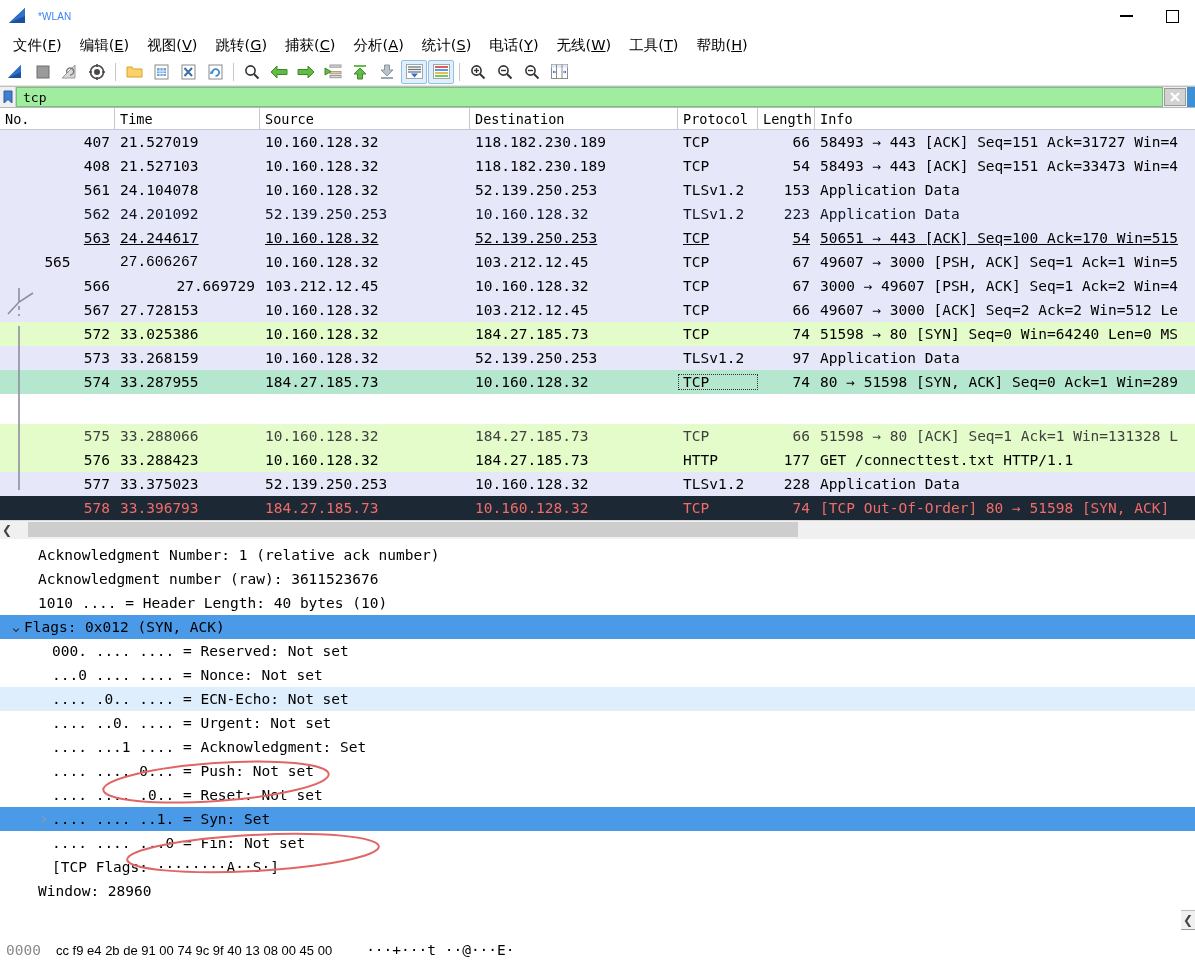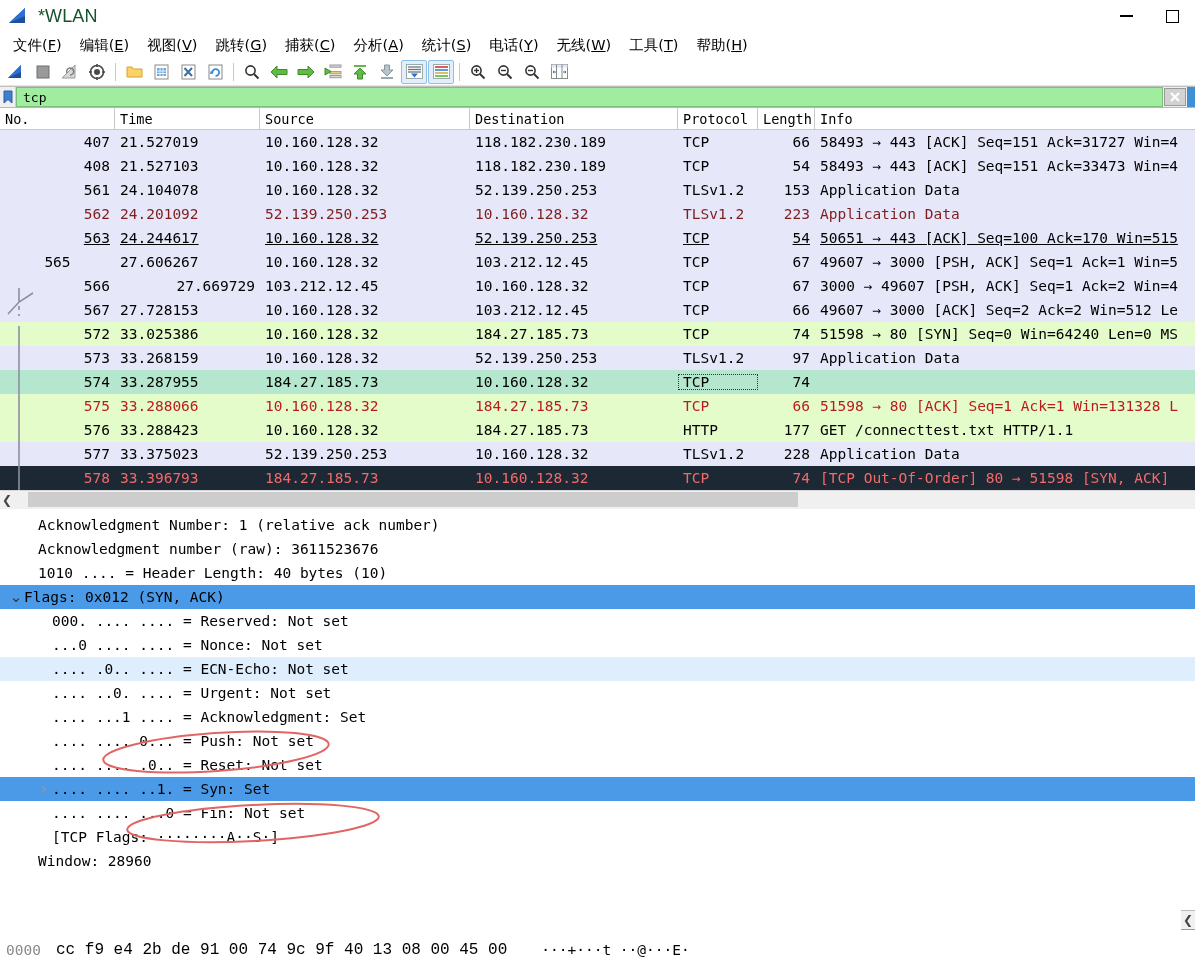--- a/index.html
+++ b/index.html
@@ -13,21 +13,21 @@
   }
   .app { width: 1195px; height: 967px; position: relative; background: #fff; display: flex; flex-direction: column; }
 
   
   .titlebar {
     height: 32px; display: flex; align-items: center;
     background: #ffffff; flex: 0 0 32px; position: relative;
   }
   .title-icon { margin-left: 8px; width: 22px; height: 18px; display:block; }
   .title-text {
-    font-size: 18px; color: #14532d; margin-left: 8px; letter-spacing: 0.1px;
+    font-size: 10px; color: #3b82f6; margin-left: 8px; letter-spacing: 0.1px;
   }
   .win-controls { position: absolute; right: 0; top: 0; height: 32px; display: flex; }
   .win-btn { width: 46px; height: 32px; display: flex; align-items: center; justify-content: center; }
   .win-btn .mini { width: 13px; height: 2px; background: #000; display: block; }
   .win-btn .maxi { width: 13px; height: 13px; border: 1.6px solid #000; display: block; }
 
   
   .menubar {
     height: 26px; flex: 0 0 26px; display: flex; align-items: center;
     background: #ffffff; padding-left: 4px;
@@ -117,21 +117,21 @@
     border-top: 1px solid #bcbcbc; border-bottom: 1px solid #9a9a9a;
   }
 
   
   .hexpane { flex: 0 0 37px; background: #fff; display: flex; align-items: center;
              border-top: 1px solid #ffffff; padding-top: 2px;}
   .hex-off {
     font-family: "DejaVu Sans Mono", monospace; font-size: 14.5px; color: #8a8a8a;
     padding-left: 6px; width: 56px;
   }
-  .hex-bytes { font-family: Liberation Mono, monospace; font-size: 16px; color: #000; }
+  .hex-bytes { font-family: Liberation Sans, sans-serif; font-size: 13px; color: #000; }
   .hex-ascii { font-family: "DejaVu Sans Mono", monospace; font-size: 14.5px; color: #000; margin-left: 34px;}
 
   .annot { position: absolute; pointer-events: none; left: 0; top: 0; z-index: 40; }
 </style>
 </head>
 <body>
 
 <div class="app">
 
   <div class="titlebar">
@@ -373,41 +373,41 @@
         </div>
         <div class="prow" style="background: rgb(231, 231, 250); color: rgb(0, 0, 0);">
           <div class="c c-no" style="width: 115px; flex: 0 0 115px; text-align: right;">561</div>
           <div class="c c-time" style="width: 145px; flex: 0 0 145px;">24.104078</div>
           <div class="c c-source" style="width: 210px; flex: 0 0 210px;">10.160.128.32</div>
           <div class="c c-destination" style="width: 208px; flex: 0 0 208px;">52.139.250.253</div>
           <div class="c c-protocol" style="width: 80px; flex: 0 0 80px;">TLSv1.2</div>
           <div class="c c-length" style="width: 57px; flex: 0 0 57px; text-align: right;">153</div>
           <div class="c c-info" style="width: 380px; flex: 1 1 auto;">Application Data</div>
         </div>
-        <div class="prow" style="background: rgb(231, 231, 250); color: #7f1d1d;">
+        <div class="prow" style="background: rgb(231, 231, 250); color: #0f172a;">
           <div class="c c-no" style="width: 115px; flex: 0 0 115px; text-align: right;">562</div>
           <div class="c c-time" style="width: 145px; flex: 0 0 145px;">24.201092</div>
           <div class="c c-source" style="width: 210px; flex: 0 0 210px;">52.139.250.253</div>
           <div class="c c-destination" style="width: 208px; flex: 0 0 208px;">10.160.128.32</div>
           <div class="c c-protocol" style="width: 80px; flex: 0 0 80px;">TLSv1.2</div>
           <div class="c c-length" style="width: 57px; flex: 0 0 57px; text-align: right;">223</div>
           <div class="c c-info" style="width: 380px; flex: 1 1 auto;">Application Data</div>
         </div>
         <div class="prow" style="background: rgb(231, 231, 250); color: rgb(0, 0, 0); text-decoration: underline;">
           <div class="c c-no" style="width: 115px; flex: 0 0 115px; text-align: right;">563</div>
           <div class="c c-time" style="width: 145px; flex: 0 0 145px;">24.244617</div>
           <div class="c c-source" style="width: 210px; flex: 0 0 210px;">10.160.128.32</div>
           <div class="c c-destination" style="width: 208px; flex: 0 0 208px;">52.139.250.253</div>
           <div class="c c-protocol" style="width: 80px; flex: 0 0 80px;">TCP</div>
           <div class="c c-length" style="width: 57px; flex: 0 0 57px; text-align: right;">54</div>
           <div class="c c-info" style="width: 380px; flex: 1 1 auto;">50651 → 443 [ACK] Seq=100 Ack=170 Win=515</div>
         </div>
         <div class="prow" style="background: rgb(231, 231, 250); color: rgb(0, 0, 0);">
           <div class="c c-no" style="width: 115px; flex: 0 0 115px; text-align: center;">565</div>
-          <div class="c c-time" style="width: 145px; flex: 0 0 145px;">27.606267</div>
+          <div class="c c-time" style="width: 145px; flex: 0 0 145px; font-family: Liberation Mono, monospace;">27.606267</div>
           <div class="c c-source" style="width: 210px; flex: 0 0 210px;">10.160.128.32</div>
           <div class="c c-destination" style="width: 208px; flex: 0 0 208px;">103.212.12.45</div>
           <div class="c c-protocol" style="width: 80px; flex: 0 0 80px;">TCP</div>
           <div class="c c-length" style="width: 57px; flex: 0 0 57px; text-align: right;">67</div>
           <div class="c c-info" style="width: 380px; flex: 1 1 auto;">49607 → 3000 [PSH, ACK] Seq=1 Ack=1 Win=5</div>
         </div>
         <div class="prow" style="background: rgb(231, 231, 250); color: rgb(0, 0, 0);">
           <div class="c c-no" style="width: 115px; flex: 0 0 115px; text-align: right;">566</div>
           <div class="c c-time" style="width: 145px; flex: 0 0 145px; text-align: right;">27.669729</div>
           <div class="c c-source" style="width: 210px; flex: 0 0 210px;">103.212.12.45</div>
@@ -443,22 +443,23 @@
           <div class="c c-length" style="width: 57px; flex: 0 0 57px; text-align: right;">97</div>
           <div class="c c-info" style="width: 380px; flex: 1 1 auto;">Application Data</div>
         </div>
         <div class="prow" style="background: rgb(181, 230, 206); color: rgb(0, 0, 0);">
           <div class="c c-no" style="width: 115px; flex: 0 0 115px; text-align: right;">574</div>
           <div class="c c-time" style="width: 145px; flex: 0 0 145px;">33.287955</div>
           <div class="c c-source" style="width: 210px; flex: 0 0 210px;">184.27.185.73</div>
           <div class="c c-destination" style="width: 208px; flex: 0 0 208px;">10.160.128.32</div>
           <div class="c c-protocol" style="width: 80px; flex: 0 0 80px; outline: rgb(51, 51, 51) dotted 1px; outline-offset: -1px;">TCP</div>
           <div class="c c-length" style="width: 57px; flex: 0 0 57px; text-align: right;">74</div>
-        </div>
-        <div class="prow" style="background: rgb(227, 252, 201); color: #b91c1c;">
+          <div class="c c-info" style="width: 380px; flex: 1 1 auto;">80 → 51598 [SYN, ACK] Seq=0 Ack=1 Win=289</div>
+        </div>
+        <div class="prow" style="background: rgb(227, 252, 201); color: #404040; margin-top: 30px;">
           <div class="c c-no" style="width: 115px; flex: 0 0 115px; text-align: right;">575</div>
           <div class="c c-time" style="width: 145px; flex: 0 0 145px;">33.288066</div>
           <div class="c c-source" style="width: 210px; flex: 0 0 210px;">10.160.128.32</div>
           <div class="c c-destination" style="width: 208px; flex: 0 0 208px;">184.27.185.73</div>
           <div class="c c-protocol" style="width: 80px; flex: 0 0 80px;">TCP</div>
           <div class="c c-length" style="width: 57px; flex: 0 0 57px; text-align: right;">66</div>
           <div class="c c-info" style="width: 380px; flex: 1 1 auto;">51598 → 80 [ACK] Seq=1 Ack=1 Win=131328 L</div>
         </div>
         <div class="prow" style="background: rgb(227, 252, 201); color: rgb(0, 0, 0);">
           <div class="c c-no" style="width: 115px; flex: 0 0 115px; text-align: right;">576</div>

